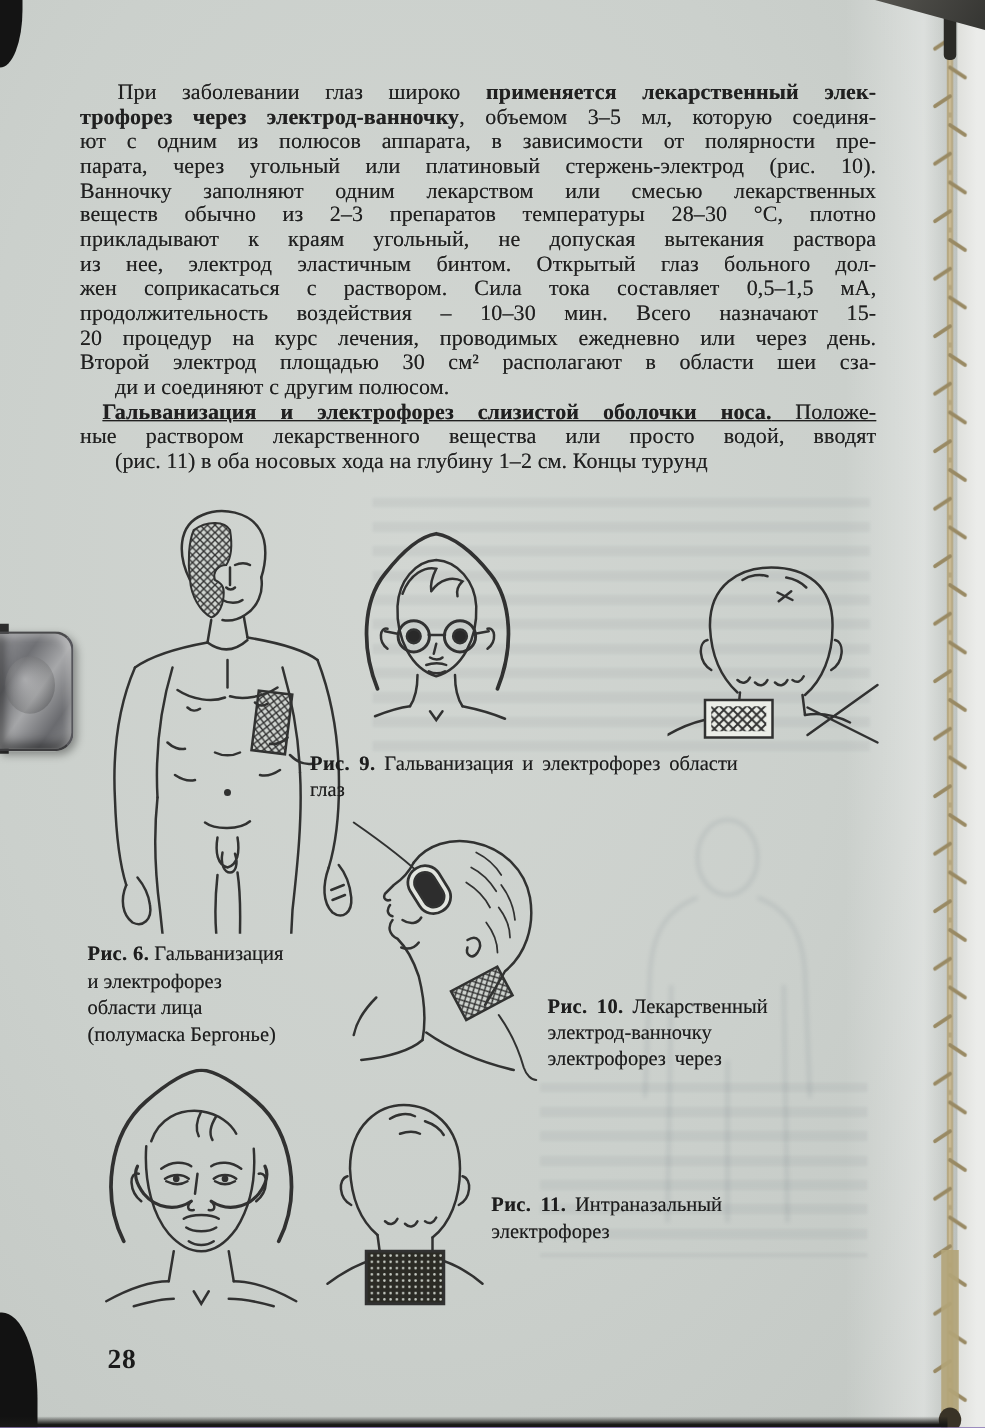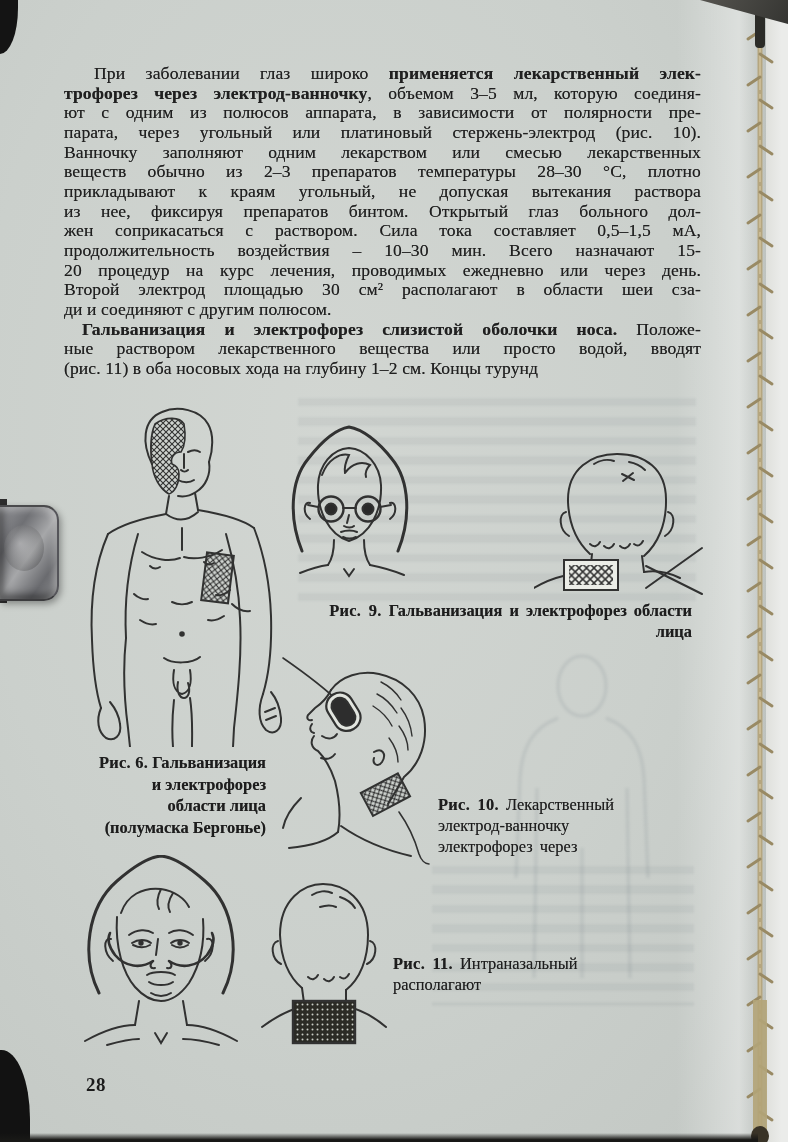--- a/index.html
+++ b/index.html
@@ -26,33 +26,33 @@
     background:linear-gradient(125deg,#95969a 0%,#6f7074 28%,#a6a7a9 52%,#6a6b6f 78%,#8d8e90 100%);
     box-shadow:inset -3px 3px 6px rgba(255,255,255,.35), inset 3px -4px 9px rgba(0,0,0,.5), 2px 3px 7px rgba(0,0,0,.35);
     border-top:2px solid #4a4a4c;border-bottom:2px solid #3c3c3e;border-right:2px solid #55555a;}
   .clip::after{content:"";position:absolute;left:4px;top:18px;width:40px;height:46px;border-radius:50%;
     background:radial-gradient(ellipse at 40% 40%, rgba(255,255,255,.30), rgba(0,0,0,.18) 75%);}
 
   .text-block{position:absolute;left:64px;top:64px;width:637px;color:#202020;
     font-size:17.6px;line-height:19.65px;letter-spacing:.1px;
     text-shadow:0 0 .5px rgba(40,40,40,.65);}
   .tline{text-align:justify;text-align-last:justify;white-space:normal;}
-  .tline.last{text-align-last:left;}
+  .tline.last{text-align-last:left;margin-left:28px;}
   .ind1{padding-left:30px;}
-  .ind2{padding-left:18px;}
+  .ind2{padding-left:18px;text-decoration:underline;}
 
   .cap{position:absolute;color:#1d1d1d;font-size:16.4px;line-height:21px;
     text-shadow:0 0 .5px rgba(40,40,40,.6);}
   .cap .cl{white-space:nowrap;}
-  .cap.center .cl{text-align:right;font-weight:bold;}
+  .cap.center .cl{text-align:left;}
   .cap b{letter-spacing:.3px;}
   .ws{word-spacing:3px;}
 
   .fig{position:absolute;opacity:.93;}
-  .pagenum{position:absolute;left:86px;top:1074px;font-weight:bold;font-size:19px;color:#1b1b1b;letter-spacing:.5px;}
+  .pagenum{position:absolute;left:86px;top:1074px;font-weight:bold;font-size:22px;color:#1b1b1b;letter-spacing:.5px;}
 
   .ghost{position:absolute;pointer-events:none;}
   .ghost-lines{background:repeating-linear-gradient(180deg, rgba(88,98,108,.10) 0 8px, rgba(0,0,0,0) 8px 19.5px);
     filter:blur(1.1px);opacity:.75;}
   .ghost-fig{opacity:.12;filter:blur(1.6px);}
 
   .seam{position:absolute;left:740px;top:0;width:42px;height:1142px;}
   .defs{position:absolute;width:0;height:0;overflow:hidden;}
 </style>
 </head>
@@ -89,21 +89,21 @@
   </svg>
 
   <div class="text-block">
     <div class="tline ind1"><span>При заболевании глаз широко </span><b>применяется лекарственный элек-</b></div>
     <div class="tline"><b>трофорез через электрод-ванночку</b><span>, объемом 3–5 мл, которую соединя-</span></div>
     <div class="tline">ют с одним из полюсов аппарата, в зависимости от полярности пре-</div>
     <div class="tline">парата, через угольный или платиновый стержень-электрод (рис. 10).</div>
     <div class="tline">Ванночку заполняют одним лекарством или смесью лекарственных</div>
     <div class="tline">веществ обычно из 2–3 препаратов температуры 28–30 °С, плотно</div>
     <div class="tline">прикладывают к краям угольный, не допуская вытекания раствора</div>
-    <div class="tline">из нее, фиксируя препаратов бинтом. Открытый глаз больного дол-</div>
+    <div class="tline">из нее, электрод эластичным бинтом. Открытый глаз больного дол-</div>
     <div class="tline">жен соприкасаться с раствором. Сила тока составляет 0,5–1,5 мА,</div>
     <div class="tline">продолжительность воздействия – 10–30 мин. Всего назначают 15-</div>
     <div class="tline">20 процедур на курс лечения, проводимых ежедневно или через день.</div>
     <div class="tline">Второй электрод площадью 30 см² располагают в области шеи сза-</div>
     <div class="tline last">ди и соединяют с другим полюсом.</div>
     <div class="tline ind2"><b>Гальванизация и электрофорез слизистой оболочки носа.</b><span> Положе-</span></div>
     <div class="tline">ные раствором лекарственного вещества или просто водой, вводят</div>
     <div class="tline last">(рис. 11) в оба носовых хода на глубину 1–2 см. Концы турунд</div>
   </div>
 
@@ -172,21 +172,21 @@
       <path d="M112,118 L168,146 M112,140 L168,100"></path>
       <g>
         <rect x="30" y="112" width="54" height="30" fill="#eef0ea" stroke="#262626" stroke-width="2"></rect>
         <rect x="35" y="117" width="44" height="20" fill="url(#xh8)" stroke="none"></rect>
       </g>
     </g>
   </svg>
 
   <div class="cap center" style="left:248px;top:600px;width:444px;">
     <div class="cl ws"><b>Рис. 9.</b> <span>Гальванизация и электрофорез области</span></div>
-    <div class="cl">лица</div>
+    <div class="cl">глаз</div>
   </div>
 
   <svg class="fig" style="left:281px;top:650px;" width="166" height="220" viewBox="0 0 166 220" aria-label="reclining head tilted back with eye-cup electrode and wire">
     <g stroke="#262626" stroke-width="2" fill="none" stroke-linecap="round">
       <path d="M2,8 C28,26 50,44 60,54" stroke-width="1.6"></path>
       <path d="M50,40 C46,48 40,54 34,58 L27,65 C25,69 28,71 31,70 M31,74 C28,78 29,82 33,83 M33,86 C29,91 30,98 37,101 C44,108 50,119 54,131 C58,147 60,166 57,182"></path>
       <path d="M50,40 C60,26 80,20 98,24 C122,29 139,46 143,68 C147,92 139,114 123,127 C117,138 111,147 107,154"></path>
       <path d="M100,32 C108,36 115,42 120,50 M96,44 C104,48 111,55 116,63 M92,56 C100,61 107,68 111,76 M120,58 C126,66 130,76 131,86 M118,76 C124,84 127,92 127,100 M108,88 C114,96 117,104 117,112" stroke-width="1.4"></path>
       <path d="M93,102 C101,97 106,104 101,112 C97,118 91,114 93,108"></path>
       <g transform="rotate(-32 62 62)">
@@ -246,21 +246,21 @@
       <path d="M18,64 C10,66 11,82 21,87 M110,64 C118,66 117,82 107,87"></path>
       <path d="M48,100 C52,104 56,102 58,98 M64,102 C68,106 72,104 74,100 M80,100 C84,103 87,101 89,97"></path>
       <path d="M42,111 L44,126 M86,113 L86,126"></path>
       <path d="M2,150 C18,138 32,132 44,129 M86,129 C98,132 112,138 126,150"></path>
       <rect x="33" y="124" width="62" height="42" fill="url(#dotgrid)" stroke="#262626" stroke-width="2.4"></rect>
     </g>
   </svg>
 
   <div class="cap" style="left:393px;top:953px;width:250px;">
     <div class="cl ws"><b>Рис. 11.</b> <span>Интраназальный</span></div>
-    <div class="cl">располагают</div>
+    <div class="cl">электрофорез</div>
   </div>
 
   <div class="pagenum">28</div>
 
   <svg class="seam" width="42" height="1142" viewBox="0 0 42 1142">
     <defs>
       <pattern id="stitch" width="42" height="46" patternUnits="userSpaceOnUse">
         <path d="M20,0 L20,46" stroke="#b5a67f" stroke-width="5"></path>
         <path d="M20,2 L20,44" stroke="#cabb95" stroke-width="2"></path>
         <path d="M20,31 L8,39" stroke="#998a64" stroke-width="3" stroke-linecap="round"></path>

